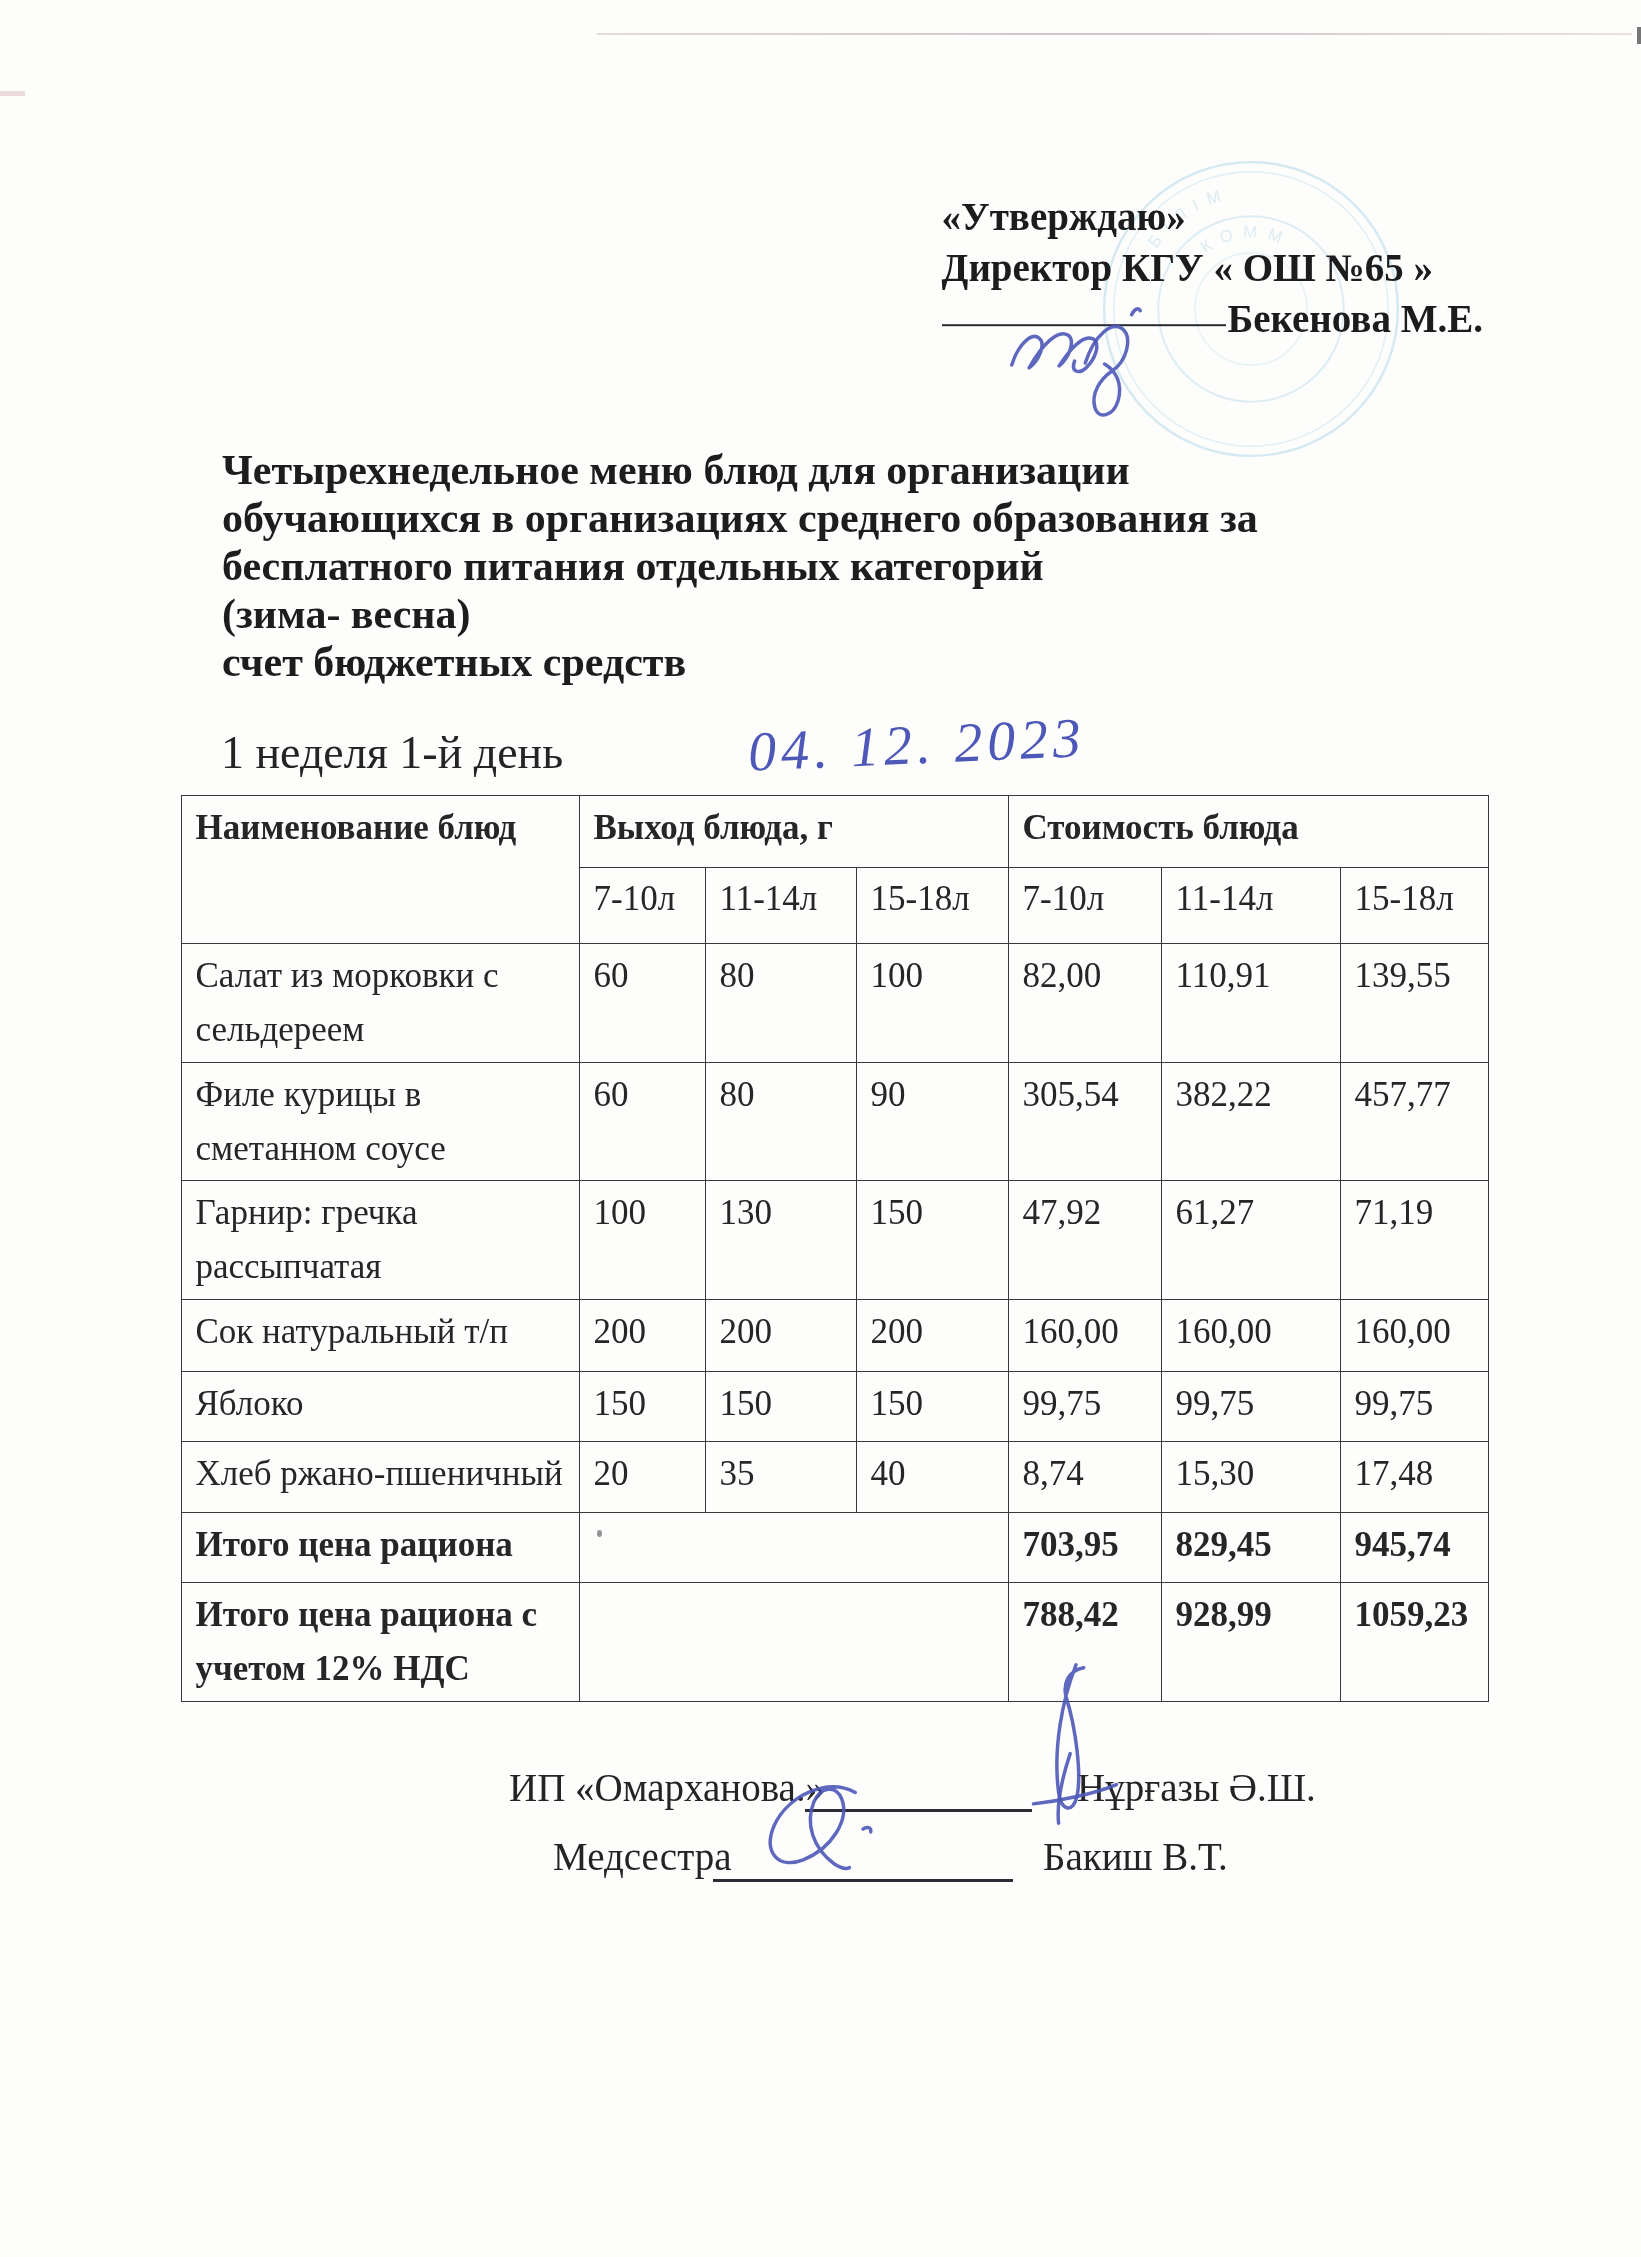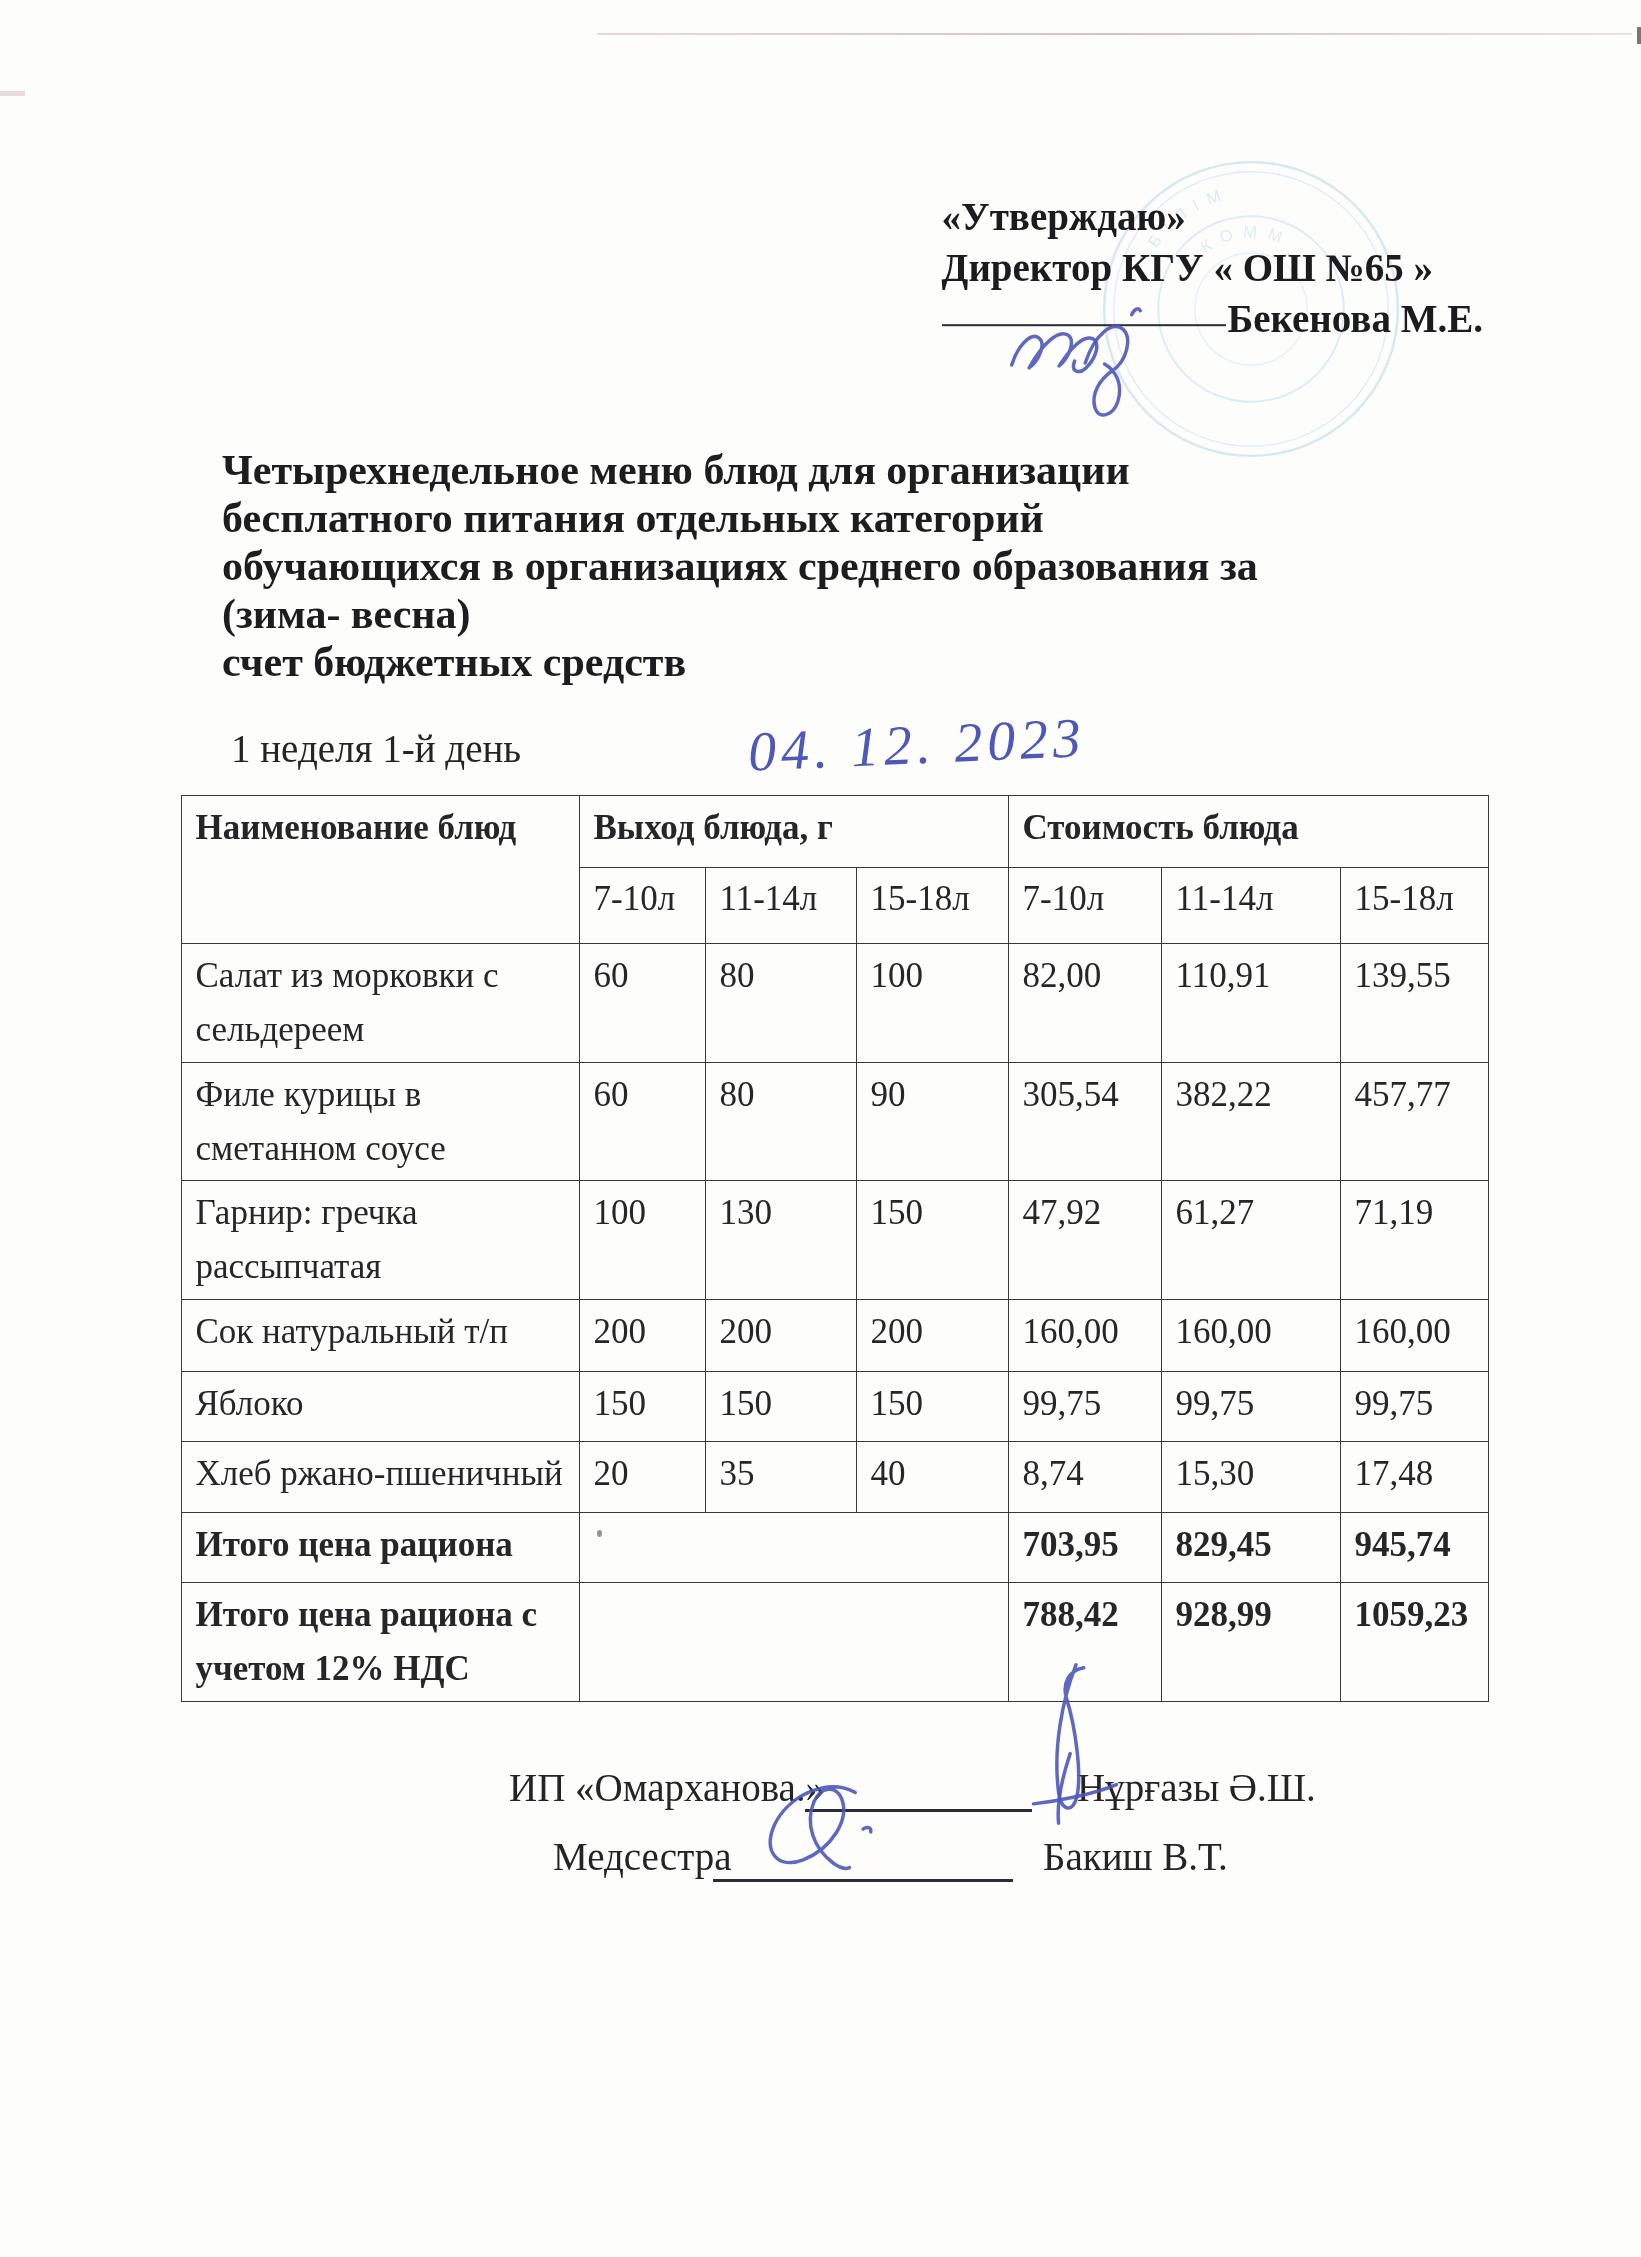--- a/index.html
+++ b/index.html
@@ -34,21 +34,21 @@
   }
   .director-sig{position:absolute;left:1004px;top:276px;width:174px;height:145px;}
 
   
   .title{
     position:absolute;left:222px;top:446px;width:1274px;
     text-align:left;font-weight:bold;font-size:42px;line-height:48px;color:#1d1d1f;
   }
   .title div{margin-bottom:0;}
 
-  .week-label{position:absolute;left:221px;top:726px;font-size:39px;color:#242424;margin-left:10px;}
+  .week-label{position:absolute;left:221px;top:726px;font-size:46px;color:#242424;}
 
   .hand-date{
     position:absolute;left:748px;top:713px;width:309px;
     font-size:56px;font-style:italic;letter-spacing:4.8px;
     color:#4d58b8;transform:rotate(-2.5deg);white-space:nowrap;
   }
 
   
   table.menu{
     position:absolute;left:181px;top:795px;
@@ -107,22 +107,22 @@
     <div><span class="sig-underline"></span><span>Бекенова М.Е.</span></div>
   </div>
   <svg class="director-sig" viewBox="0 0 180 150">
     <path class="ink" d="M8,92 C14,72 28,58 36,64 C44,70 36,88 26,95 C40,70 56,55 66,61 C74,66 68,84 57,93 C68,76 82,60 92,65 C100,70 95,85 85,95 C77,102 69,99 73,88"></path>
     <path class="ink" d="M84,90 C94,60 112,46 123,55 C133,64 127,88 112,98 C99,107 90,122 94,136 C98,149 113,145 118,129 C123,112 116,98 104,91"></path>
     <path class="ink" d="M132,40 C135,34 139,32 141,36"></path>
   </svg>
 
   <div class="title">
     <div>Четырехнедельное меню блюд для организации</div>
+    <div>обучающихся в организациях среднего образования за</div>
     <div>бесплатного питания отдельных категорий</div>
-    <div>обучающихся в организациях среднего образования за</div>
     <div>(зима- весна)</div>
     <div>счет бюджетных средств</div>
   </div>
 
   <div class="week-label">1 неделя 1-й день</div>
 
   <div class="hand-date">04. 12. 2023</div>
 
   <table class="menu">
     <colgroup>

